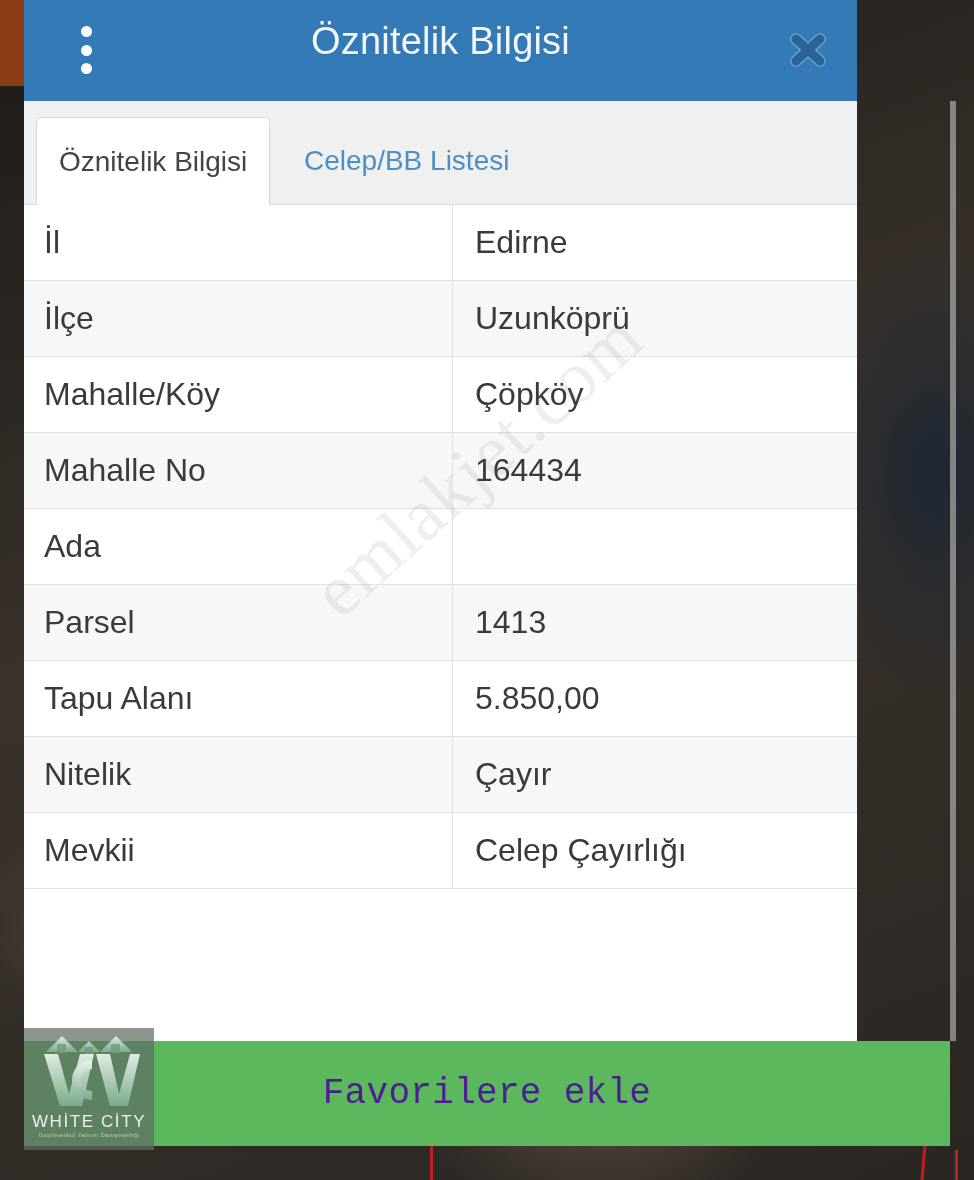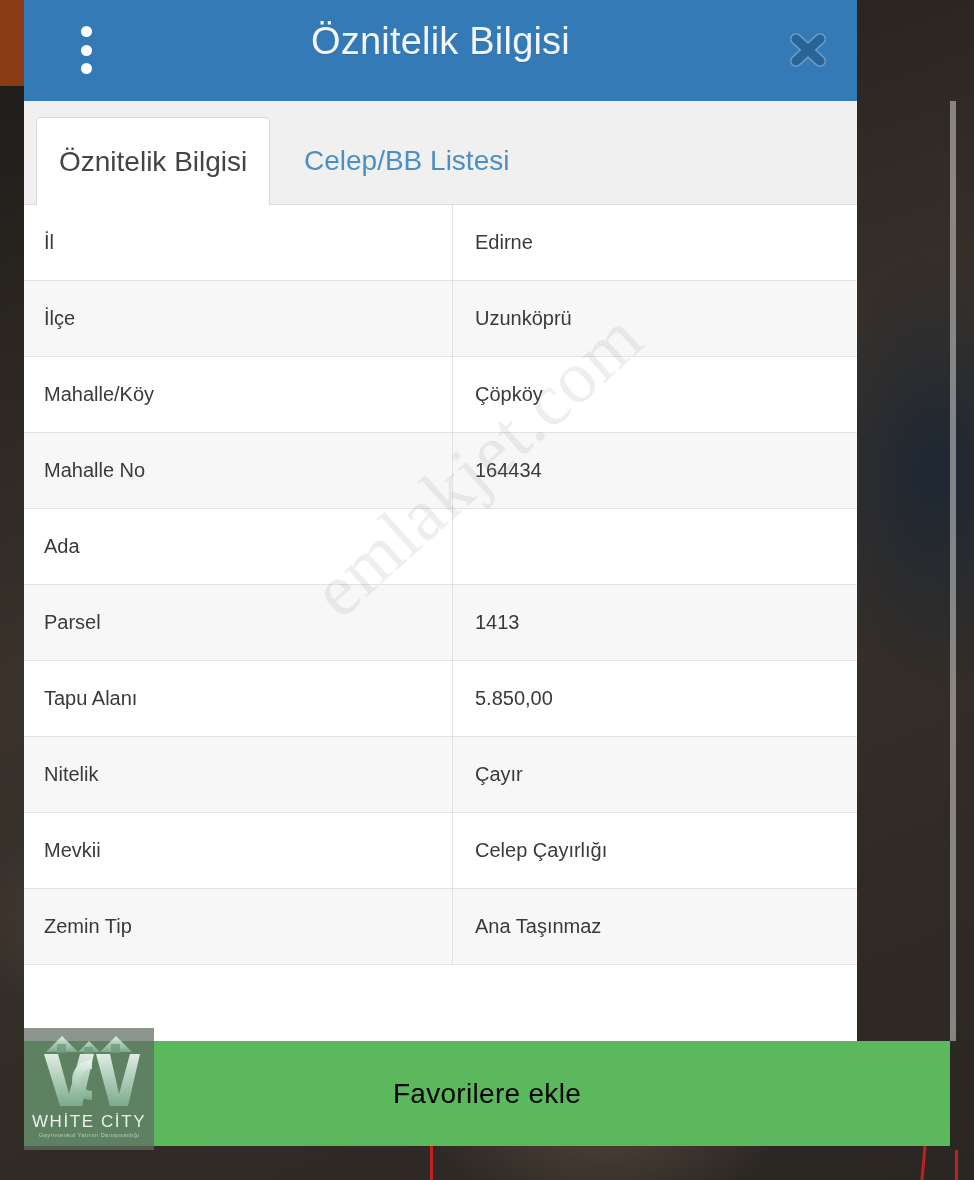--- a/index.html
+++ b/index.html
@@ -125,21 +125,21 @@
   .attr-row {
     display: flex;
     height: 76px;
     border-bottom: 1px solid #e2e2e2;
     background: #ffffff;
   }
   .attr-row.alt { background: #f7f7f7; justify-content: space-between; }
   .attr-label, .attr-value {
     display: flex;
     align-items: center;
-    font-size: 20px;
+    font-size: 32px;
     color: #3a3a3a;
     overflow: hidden;
     white-space: nowrap;
   }
   .attr-label {
     width: 429px;
     padding-left: 20px;
     border-right: 1px solid #e2e2e2;
   }
   .attr-value {
@@ -166,23 +166,24 @@
     position: absolute;
     left: 24px; top: 1041px;
     width: 926px; height: 105px;
     background: #5cb85c;
     display: flex;
     align-items: center;
     justify-content: center;
     cursor: pointer;
   }
   #favorite-label {
-    font-size: 28px;
-    color: #000000;
+    font-size: 36px;
+    color: #4c1d95;
     letter-spacing: .3px;
+    font-family: Liberation Mono, monospace;
   }
 
   
   #whitecity-logo {
     position: absolute;
     left: 24px; top: 1028px;
     width: 130px; height: 122px;
     background: rgba(96,110,100,0.72);
     overflow: hidden;
     pointer-events: none;
@@ -290,24 +291,20 @@
       <div class="attr-label">Tapu Alanı</div>
       <div class="attr-value">5.850,00</div>
     </div>
     <div class="attr-row alt">
       <div class="attr-label">Nitelik</div>
       <div class="attr-value">Çayır</div>
     </div>
     <div class="attr-row">
       <div class="attr-label">Mevkii</div>
       <div class="attr-value">Celep Çayırlığı</div>
-    </div>
-    <div class="attr-row alt">
-      <div class="attr-label">Zemin Tip</div>
-      <div class="attr-value">Ana Taşınmaz</div>
     </div>
 
   </div>
 
   <div id="site-watermark">emlakjet.com</div>
 
 </div>
 
 <div id="panel-scroll-edge"></div>
 

